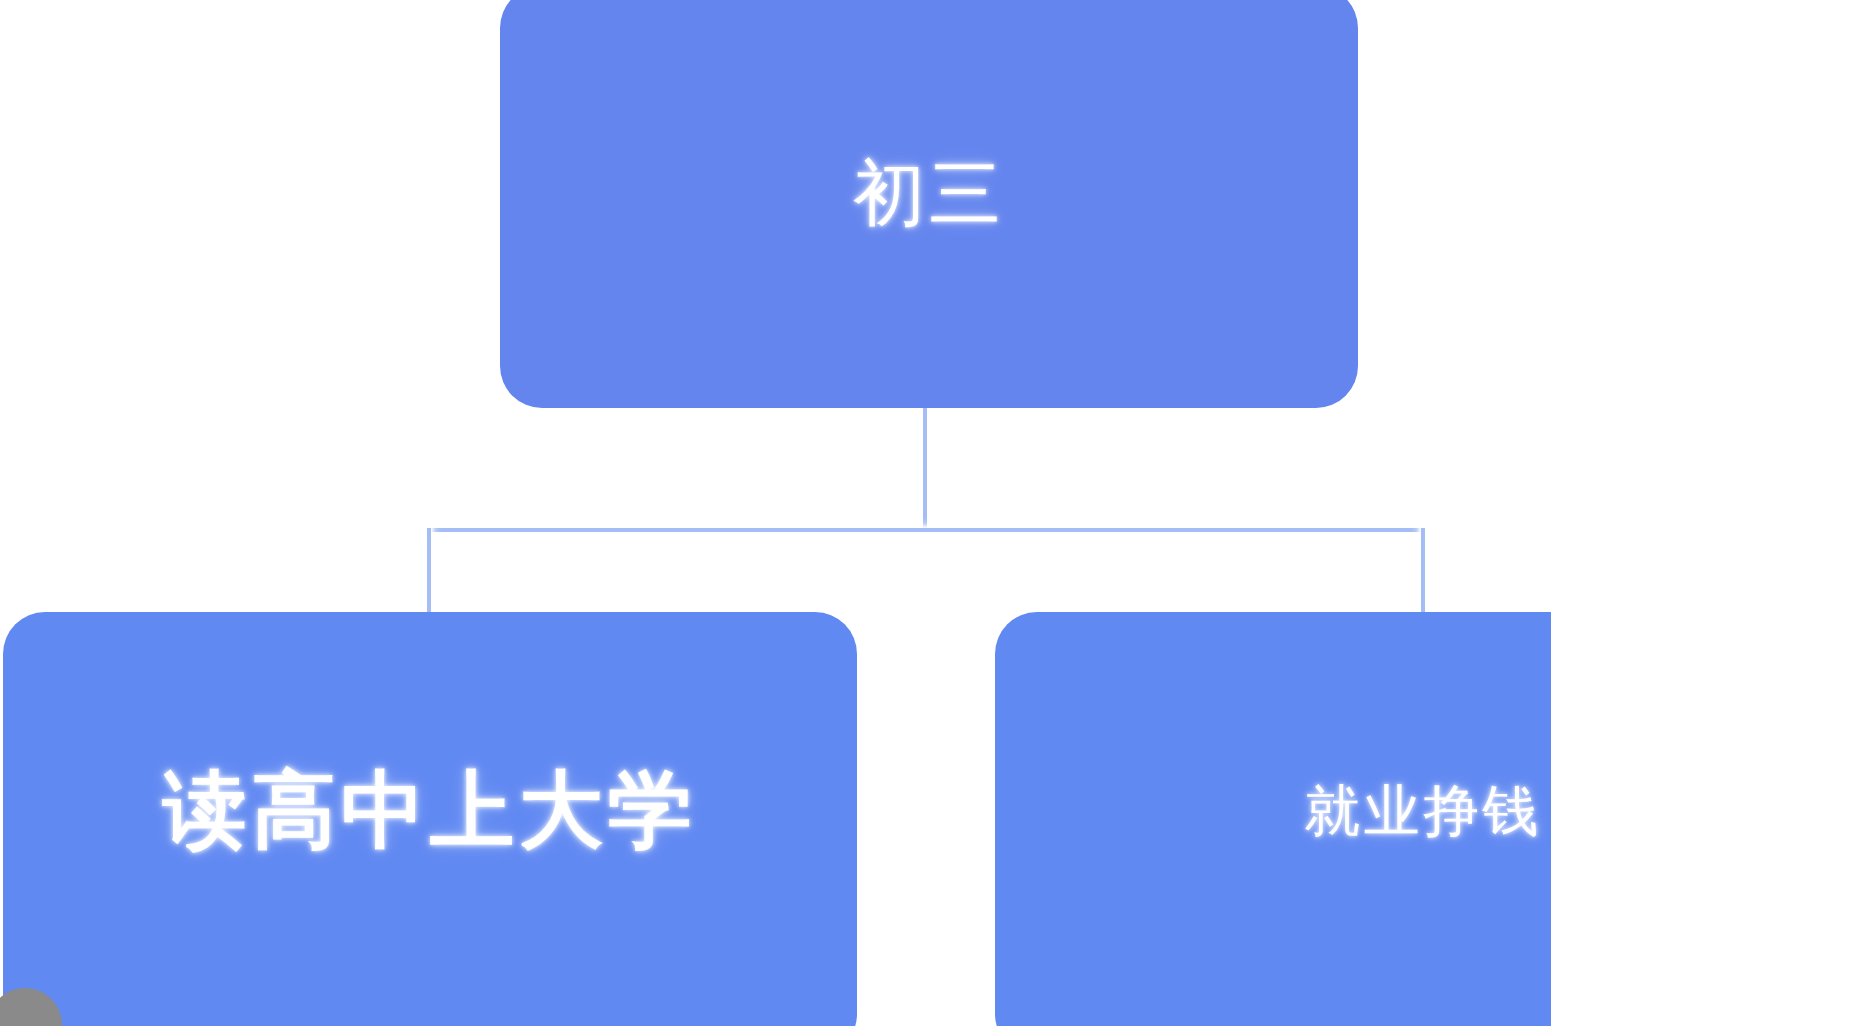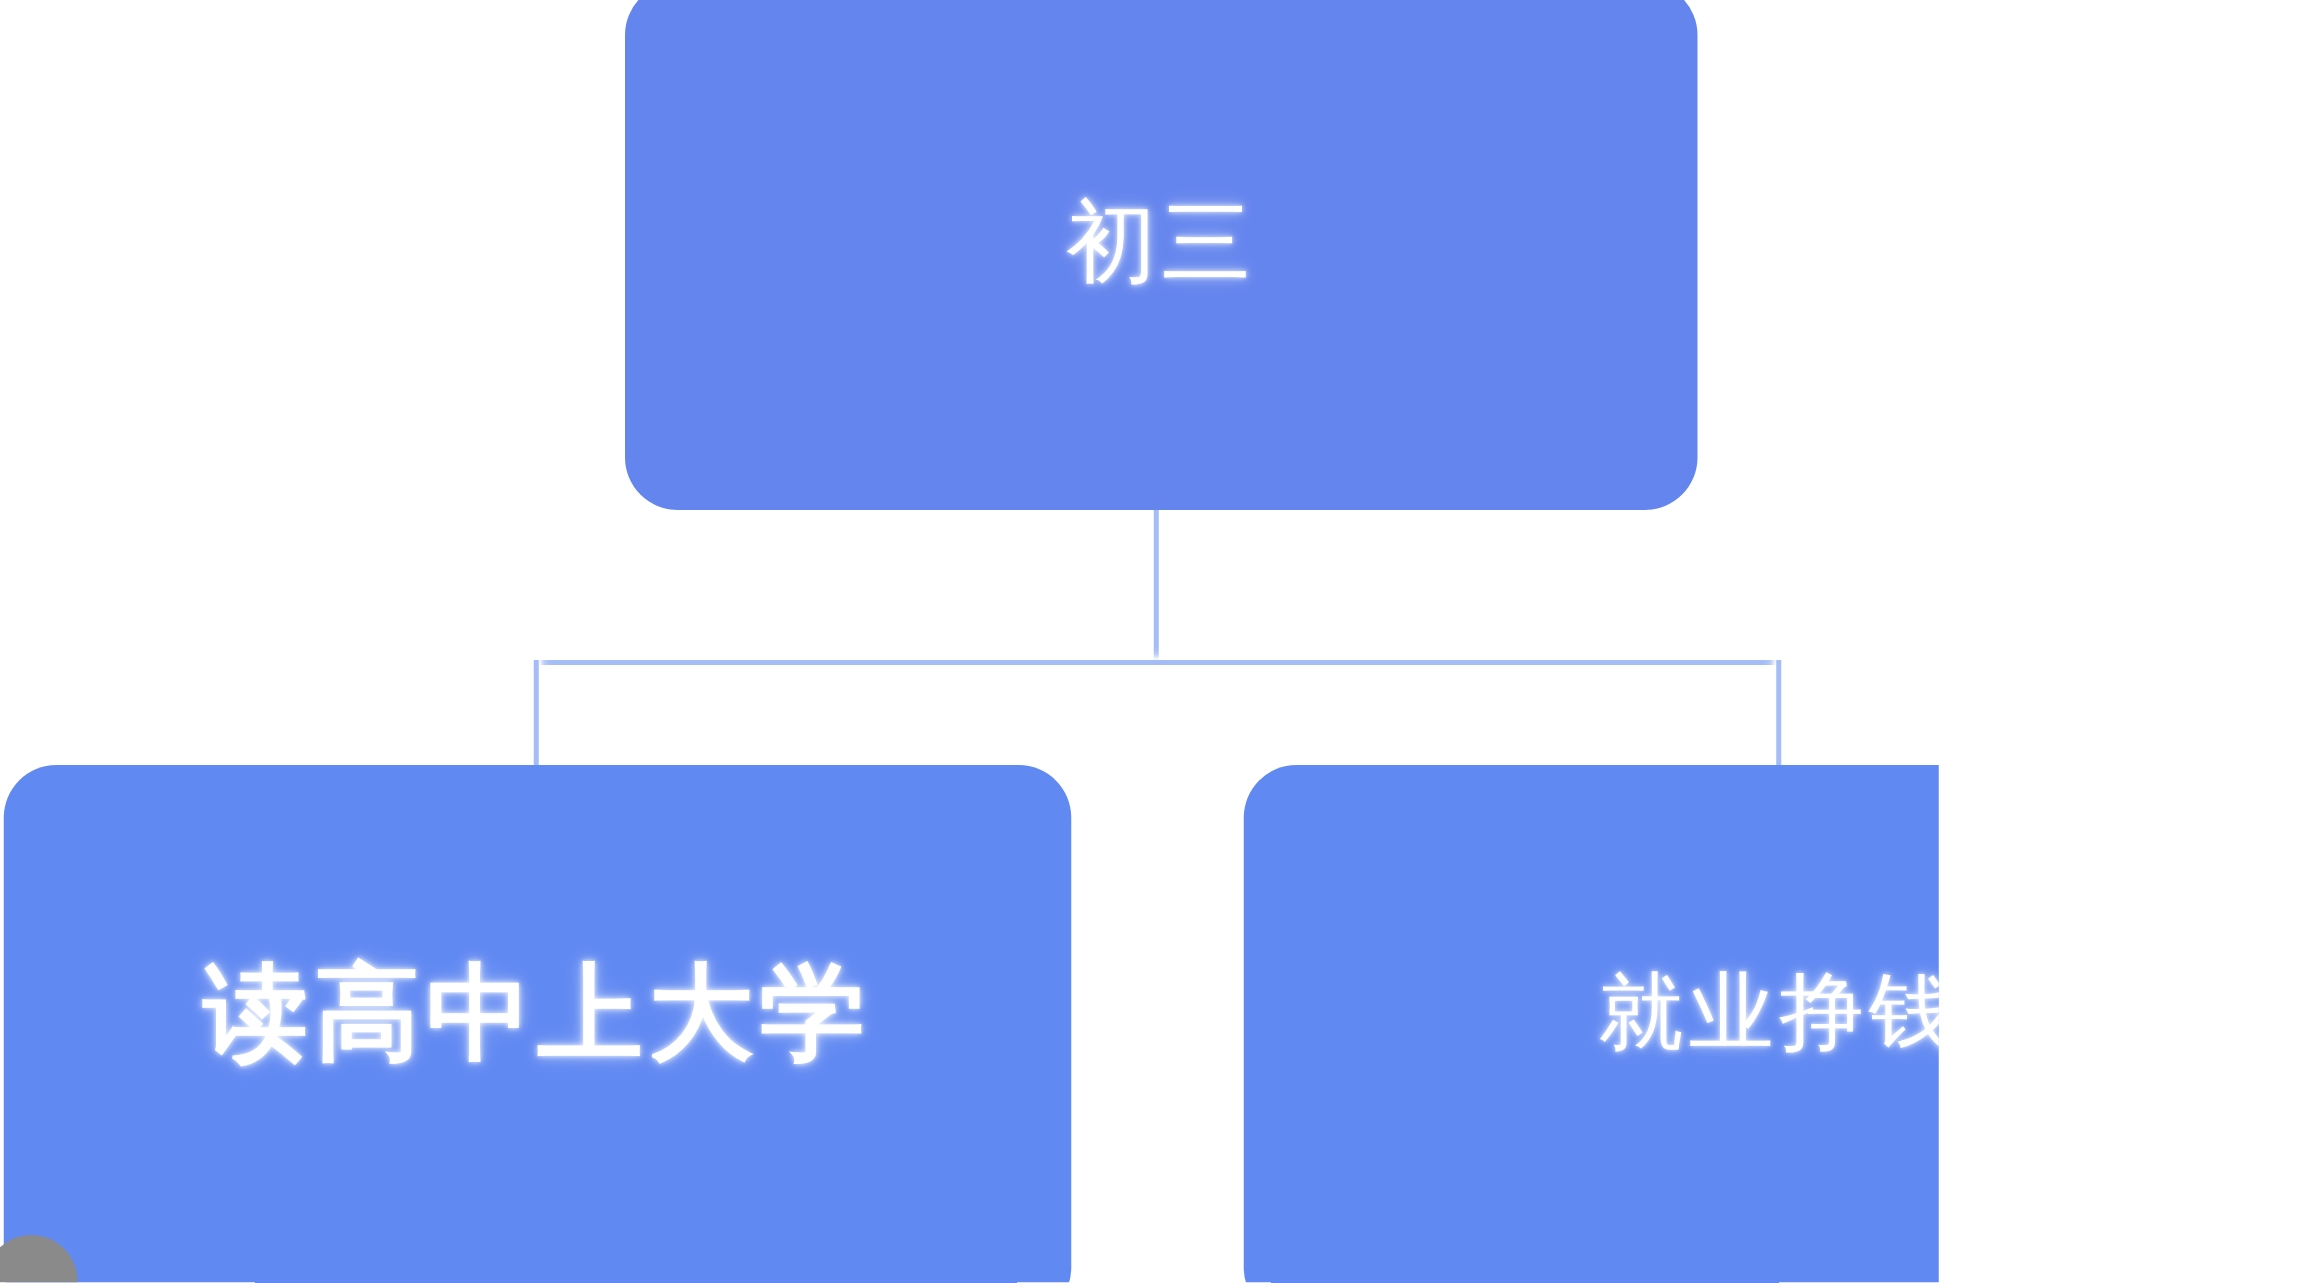--- a/index.html
+++ b/index.html
@@ -96,21 +96,21 @@
   
   #node-right {
     left: 995px;
     top: 612px;
     width: 856px;
     height: 444px;
     background: #6189f2;
   }
 
   #node-right .node-label {
-    font-size: 68px;
+    font-size: 56px;
     margin-top: -46px;
   }
 
   
   #player-artifact {
     position: absolute;
     left: -12px;
     top: 988px;
     width: 74px;
     height: 74px;

